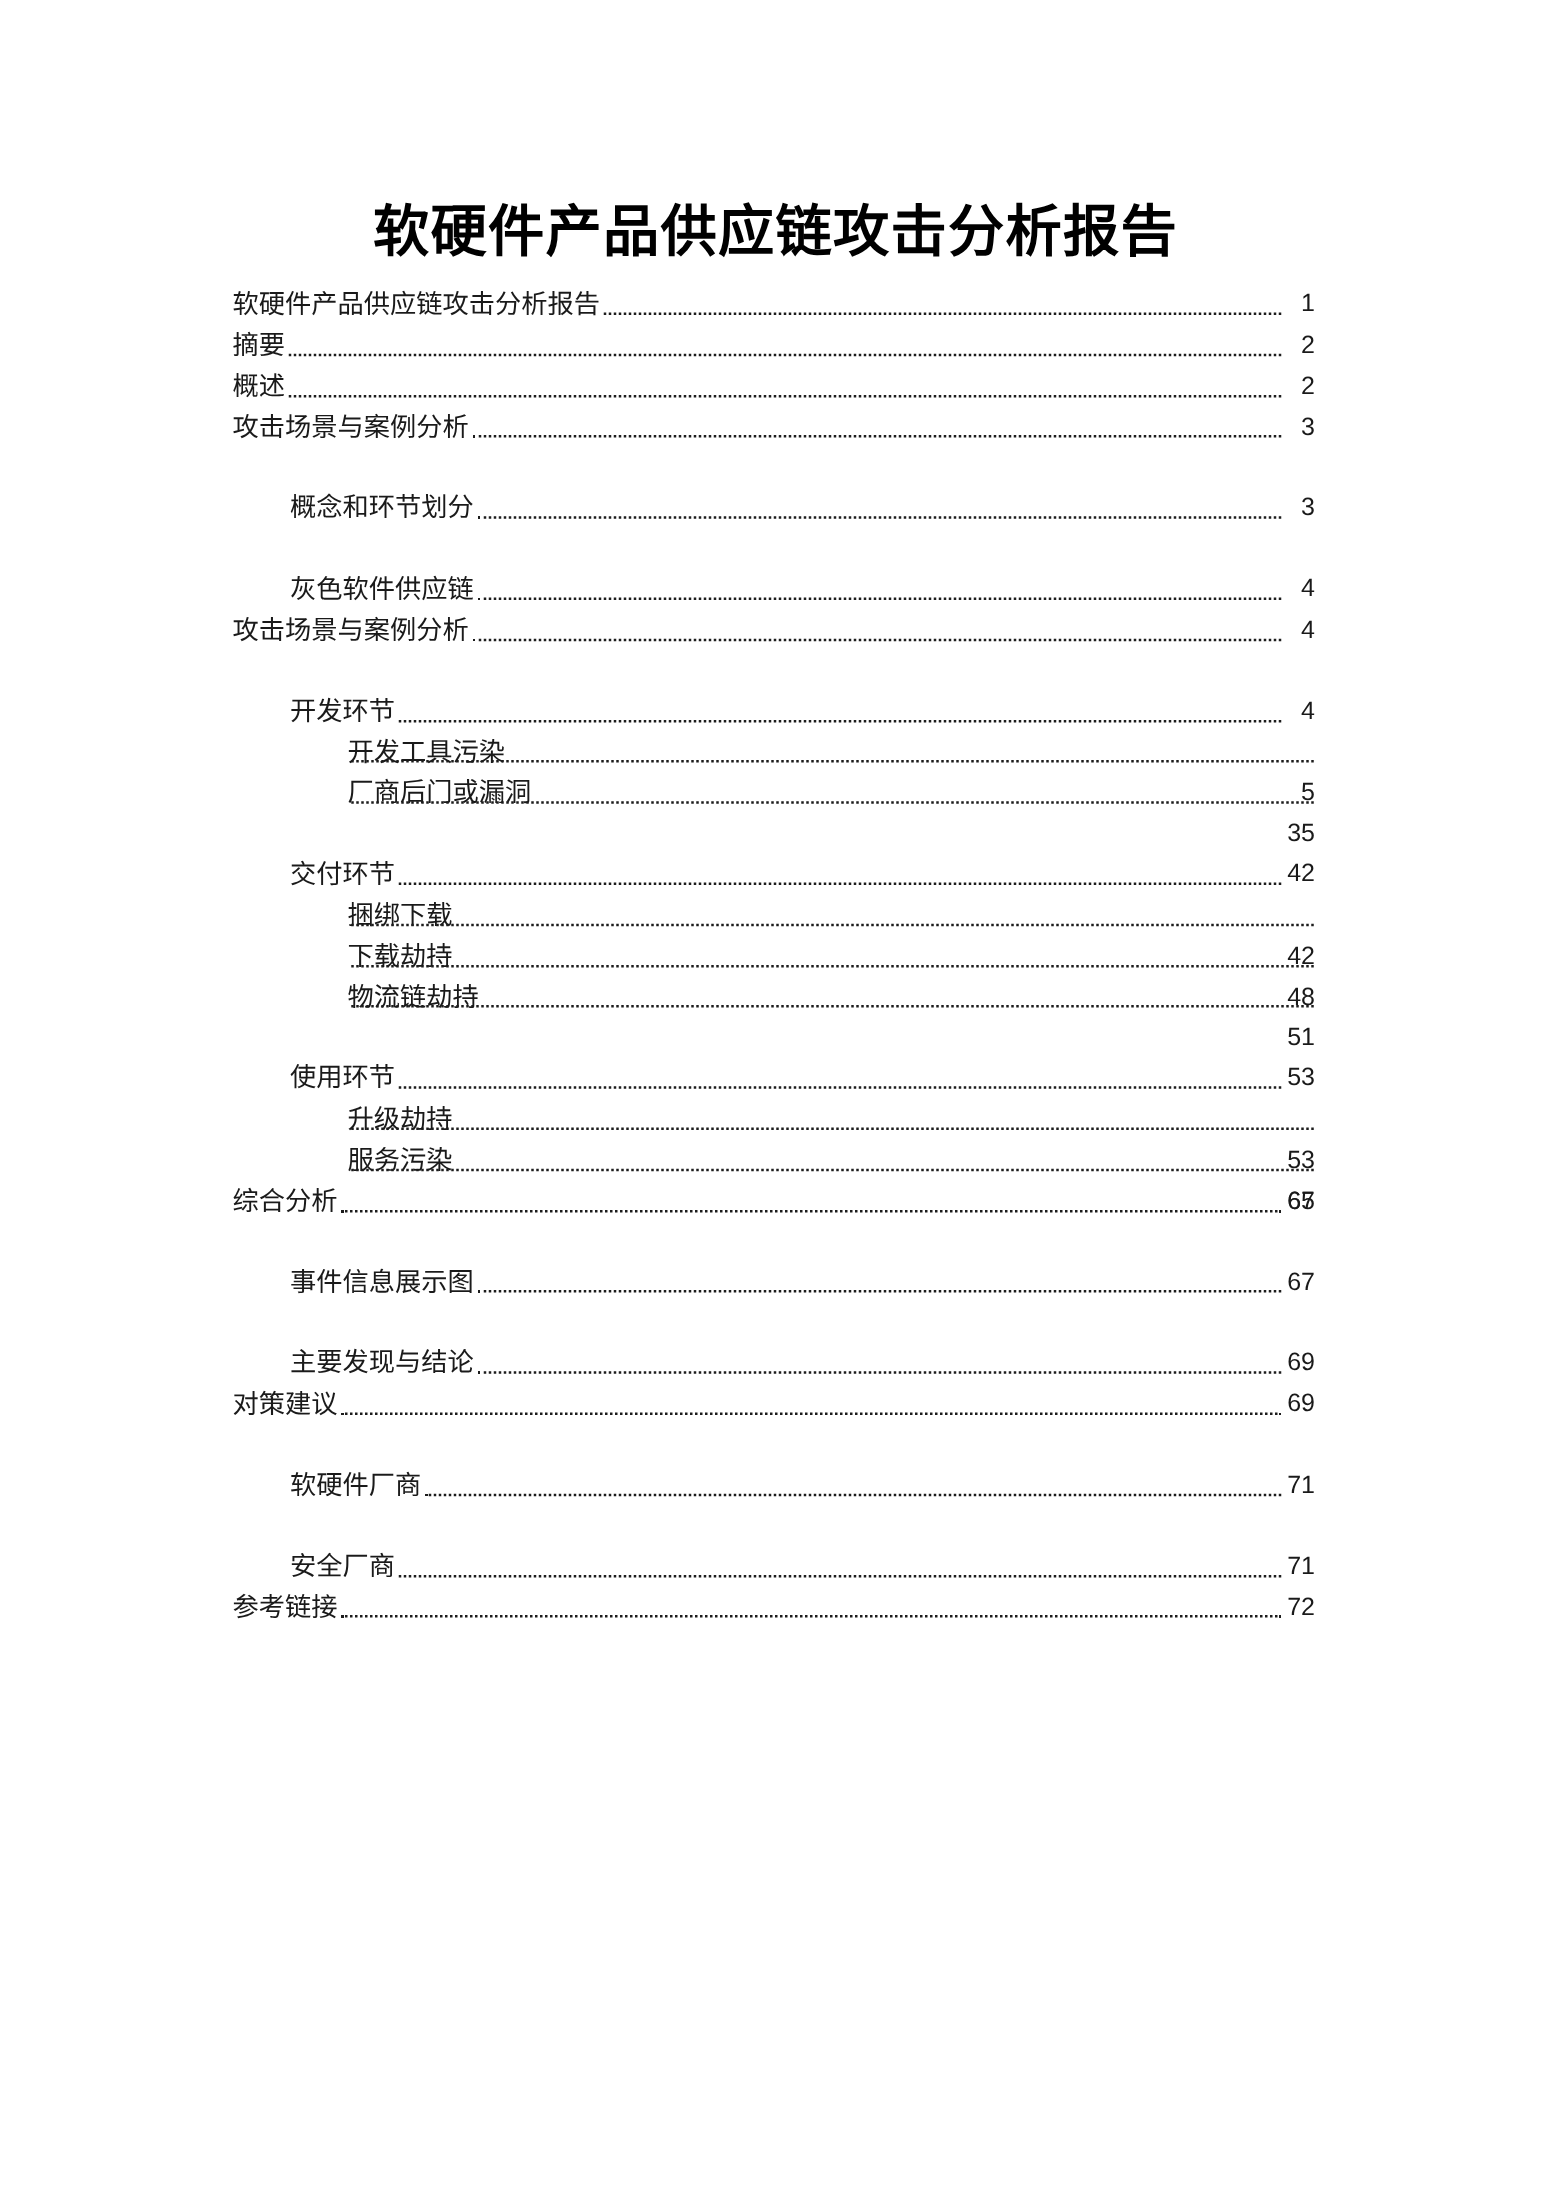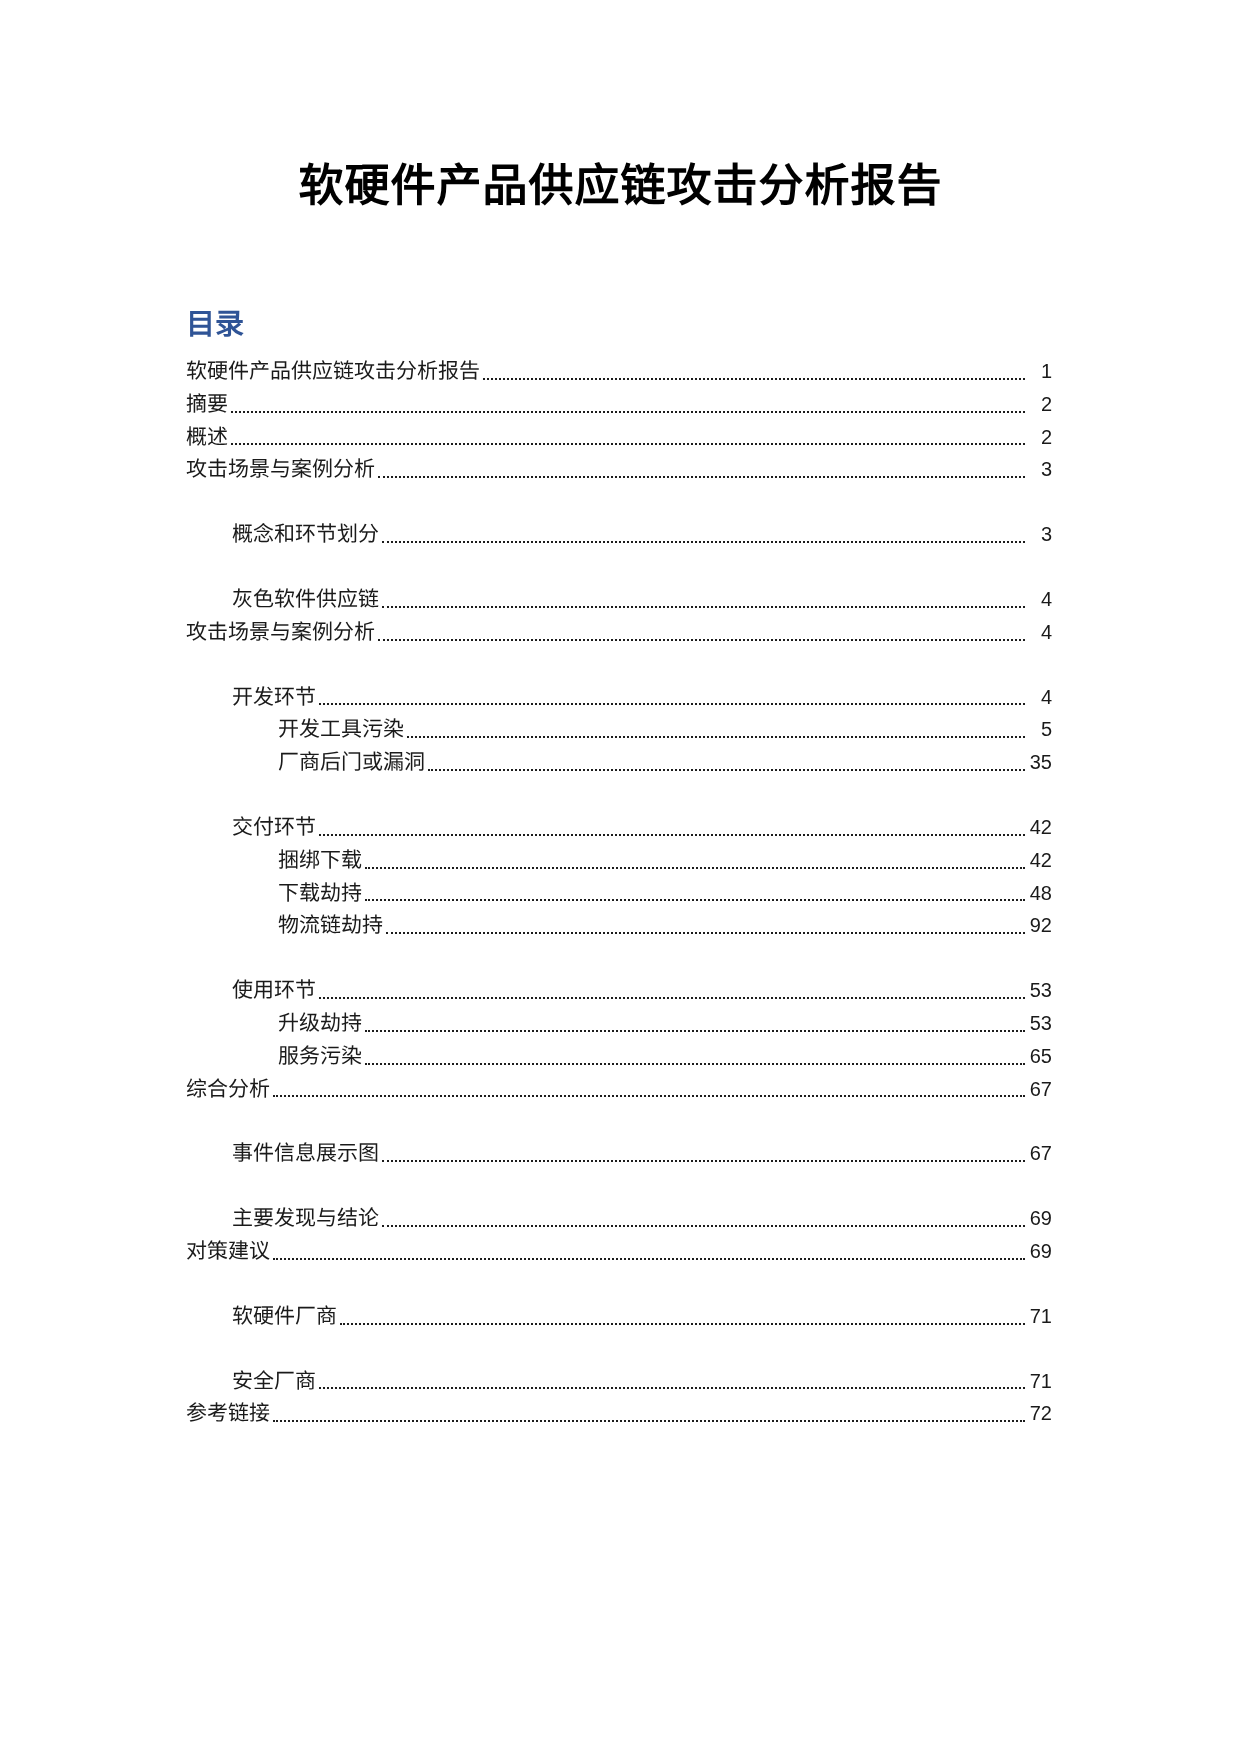--- a/index.html
+++ b/index.html
@@ -42,21 +42,21 @@
   }
   .toc-row {
     display: flex;
     align-items: stretch;
     height: 32.8px;
     line-height: 32.8px;
     font-size: 21px;
     cursor: pointer;
   }
   .toc-row.level-2 { padding-left: 46px; margin-top: 32px; }
-  .toc-row.level-3 { padding-left: 92px; }
+  .toc-row.level-3 { padding-left: 92px; flex-direction: column; }
   .toc-label {
     white-space: nowrap;
     color: #1a1a1a;
   }
   .toc-dots {
     flex: 1;
     position: relative;
     min-width: 20px;
   }
   .toc-dots::after {
@@ -75,21 +75,20 @@
     color: #1a1a1a;
   }
 </style>
 </head>
 <body>
 
 <div class="page">
   <h1 class="doc-title">软硬件产品供应链攻击分析报告</h1>
 
   <div class="content">
-    <h2 class="toc-heading" style="color: rgb(47, 84, 150);">目录</h2>
 
     <div class="toc-list">
   <div class="toc-row level-1">
     <span class="toc-label">软硬件产品供应链攻击分析报告</span>
     <span class="toc-dots"></span>
     <span class="toc-page">1</span>
   </div>
 
   <div class="toc-row level-1">
     <span class="toc-label">摘要</span>
@@ -160,21 +159,21 @@
 
   <div class="toc-row level-3">
     <span class="toc-label">下载劫持</span>
     <span class="toc-dots"></span>
     <span class="toc-page">48</span>
   </div>
 
   <div class="toc-row level-3">
     <span class="toc-label">物流链劫持</span>
     <span class="toc-dots"></span>
-    <span class="toc-page">92</span>
+    <span class="toc-page">51</span>
   </div>
 
   <div class="toc-row level-2">
     <span class="toc-label">使用环节</span>
     <span class="toc-dots"></span>
     <span class="toc-page">53</span>
   </div>
 
   <div class="toc-row level-3">
     <span class="toc-label">升级劫持</span>

